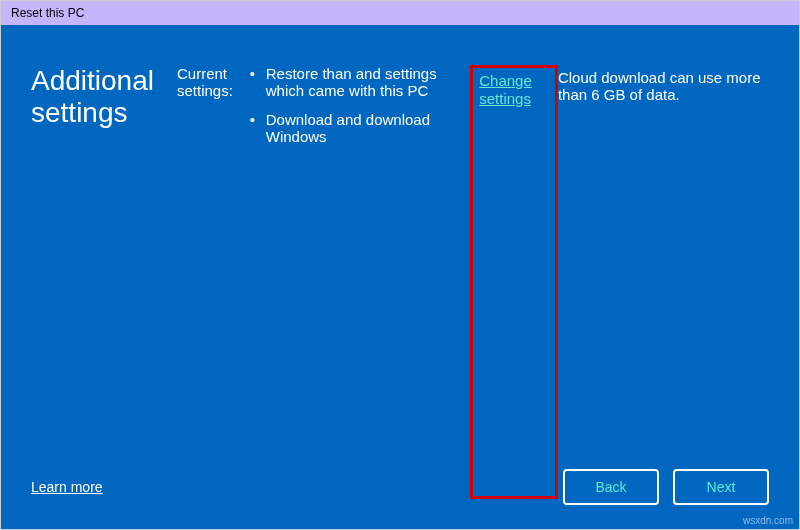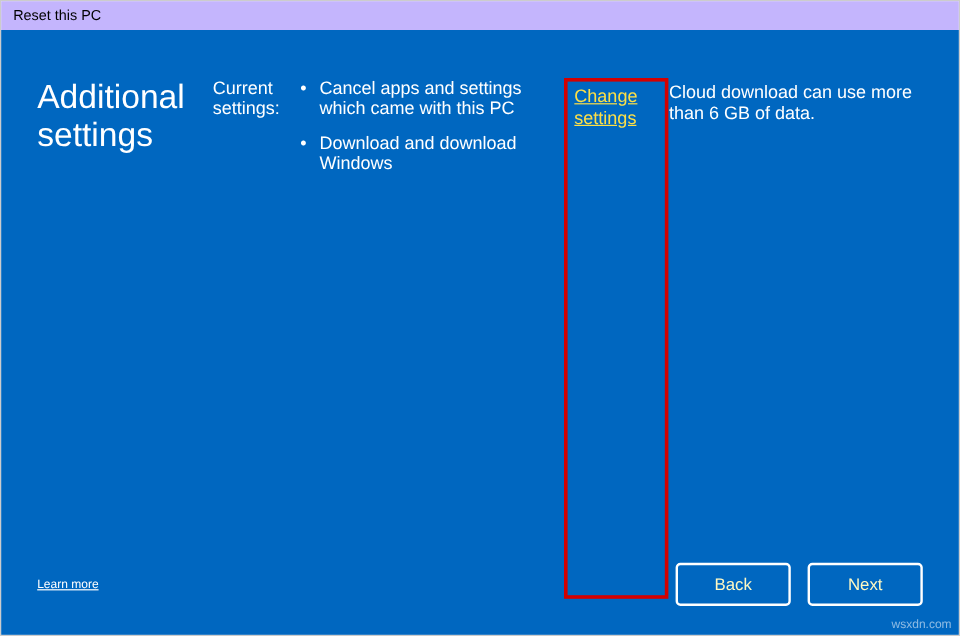--- a/index.html
+++ b/index.html
@@ -66,51 +66,51 @@
     }
     .change-link-wrap {
       display: inline-block;
       border: 3px solid #d40000;
       padding: 4px 6px;
       margin-left: -6px;
       margin-bottom: 10px;
       width: fit-content;
     }
     .link {
-      color: #fde047;
+      color: #5eead4;
       text-decoration: underline;
       font-size: 15px;
       cursor: pointer;
     }
     .note {
       font-size: 15px;
       margin-top: 4px;
     }
     .footer {
       position: absolute;
       bottom: 24px;
       left: 30px;
       right: 30px;
       display: flex;
       align-items: center;
       justify-content: space-between;
     }
     .learn-more {
       color: #fff;
       text-decoration: underline;
-      font-size: 10px;
+      font-size: 14px;
       cursor: pointer;
     }
     .buttons {
       display: flex;
       gap: 14px;
     }
     .btn {
       background: #0067c0;
-      color: #fef9c3;
+      color: #5eead4;
       border: 2px solid #fff;
       border-radius: 4px;
       padding: 8px 0;
       width: 96px;
       font-size: 14px;
       cursor: pointer;
       font-family: inherit;
       text-align: center;
     }
     .watermark {
@@ -125,21 +125,21 @@
 <body>
 
 <div class="window">
   <div class="titlebar">
     <span>Reset this PC</span>
   </div>
   <div class="content">
     <h1 class="page-title">Additional settings</h1>
     <div class="subheading">Current settings:</div>
     <ul class="bullet-list">
-      <li>Cancel apps and settings which came with this PC</li>
+      <li>Restore than and settings which came with this PC</li>
       <li>Download and download Windows</li>
     </ul>
     <div class="change-link-wrap">
       <a class="link">Change settings</a>
     </div>
     <div class="note">Cloud download can use more than 6 GB of data.</div>
 
     <div class="footer">
       <a class="learn-more">Learn more</a>
       <div class="buttons">

